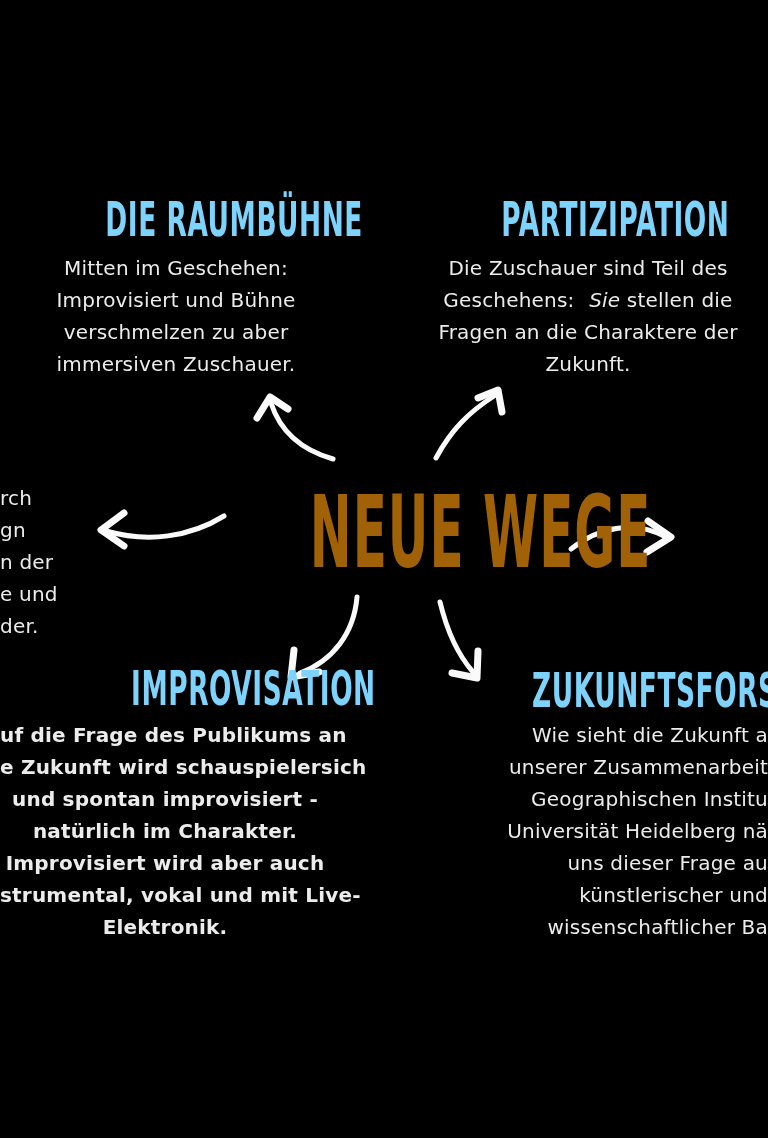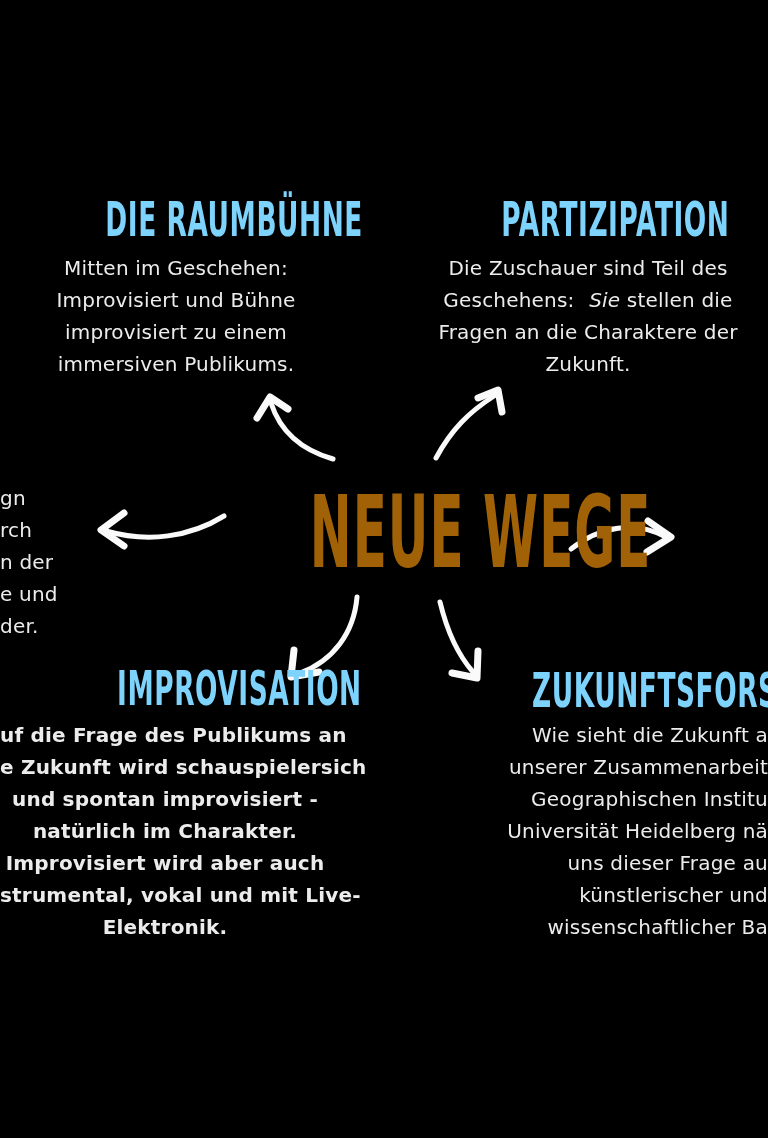--- a/index.html
+++ b/index.html
@@ -73,44 +73,44 @@
   <div class="center-title" style="left:139px;top:483px;width:500px;">
     <span class="squeeze">NEUE WEGE</span>
   </div>
 
   <div class="heading" style="left:0;top:195px;width:352px;">
     <span class="squeeze">DIE RAUMBÜHNE</span>
   </div>
   <div class="body" style="left:0;top:252px;width:352px;">
     <div>Mitten im Geschehen:</div>
     <div>Improvisiert und Bühne</div>
-    <div>improvisiert zu einem</div>
-    <div>immersiven Publikums.</div>
+    <div>verschmelzen zu aber</div>
+    <div>immersiven Zuschauer.</div>
   </div>
 
   <div class="heading" style="left:408px;top:195px;width:360px;">
     <span class="squeeze">PARTIZIPATION</span>
   </div>
   <div class="body" style="left:404px;top:252px;width:368px;">
     <div>Die Zuschauer sind Teil des</div>
     <div><span>Geschehens: </span><span class="em">Sie</span><span> stellen die</span></div>
     <div>Fragen an die Charaktere der</div>
     <div>Zukunft.</div>
   </div>
 
   <div class="body" style="left:0;top:482px;width:200px;text-align:left;">
+    <div>rch</div>
     <div>gn</div>
-    <div>rch</div>
     <div>n der</div>
     <div>e und</div>
     <div>der.</div>
   </div>
 
 
-  <div class="heading" style="left:17px;top:664px;width:288px;">
+  <div class="heading" style="left:0;top:664px;width:288px;padding-left:31px;">
     <span class="squeeze">IMPROVISATION</span>
   </div>
   <div class="body" style="left:0;top:719px;width:330px;font-weight:bold;">
     <div class="pin-left">uf die Frage des Publikums an</div>
     <div class="pin-left">e Zukunft wird schauspielersich</div>
     <div>und spontan improvisiert -</div>
     <div>natürlich im Charakter.</div>
     <div>Improvisiert wird aber auch</div>
     <div class="pin-left">strumental, vokal und mit Live-</div>
     <div>Elektronik.</div>

